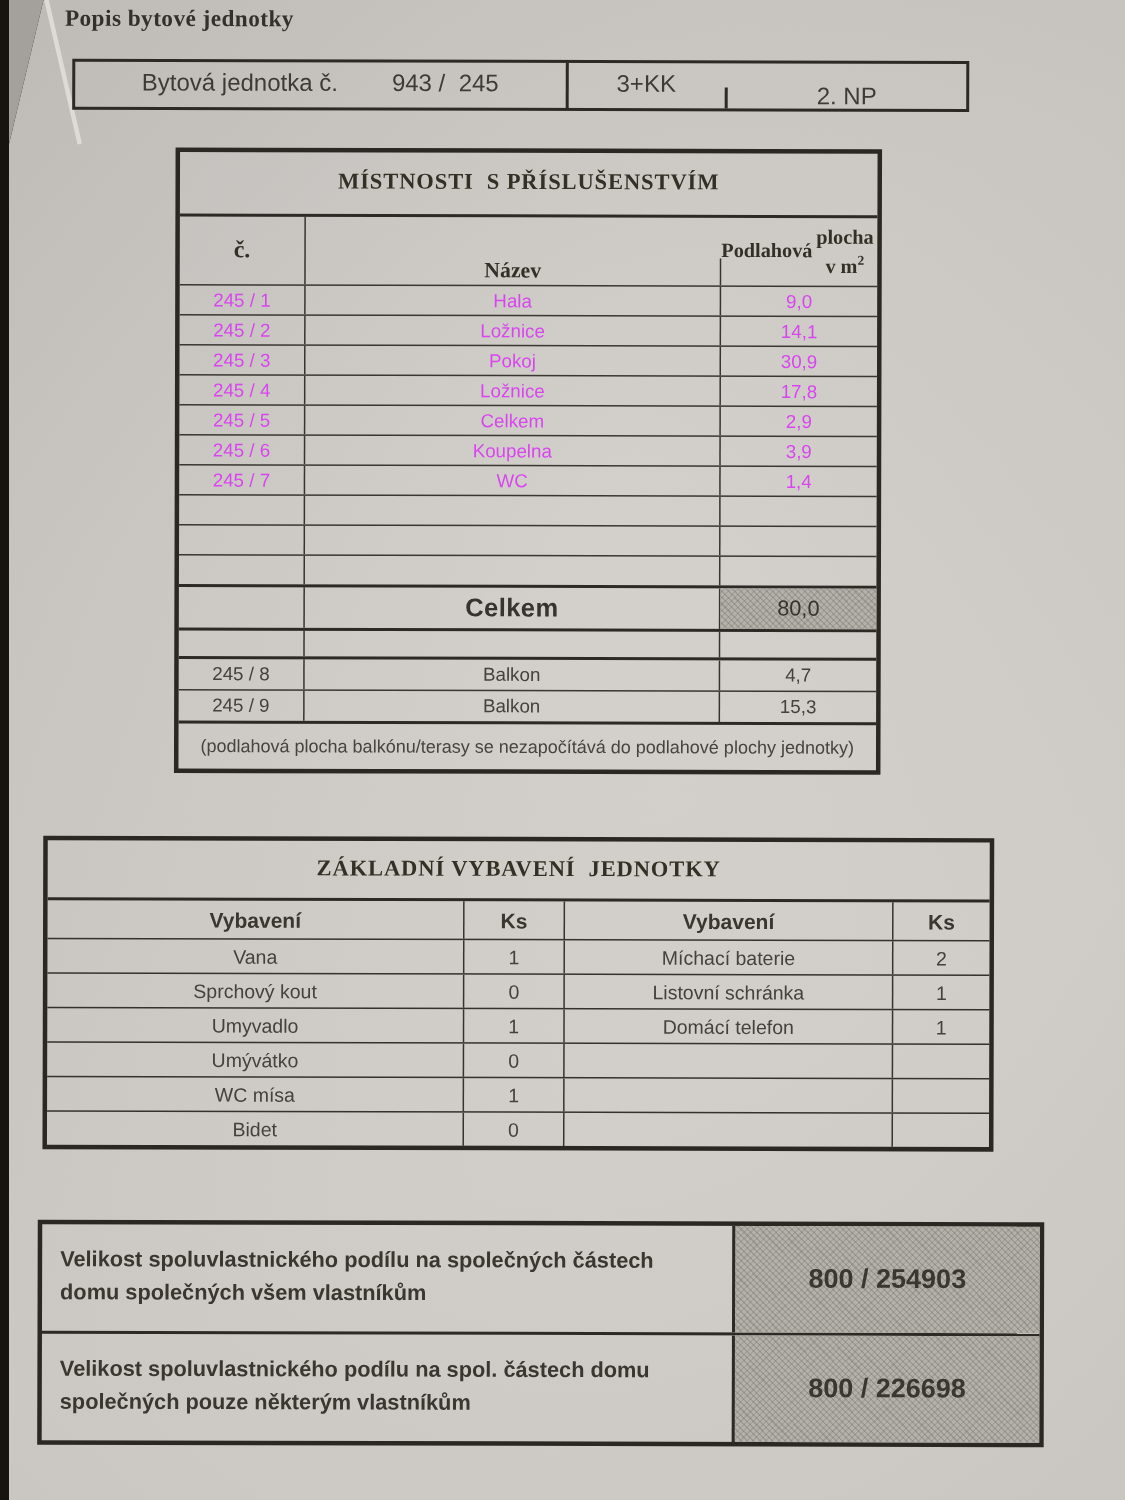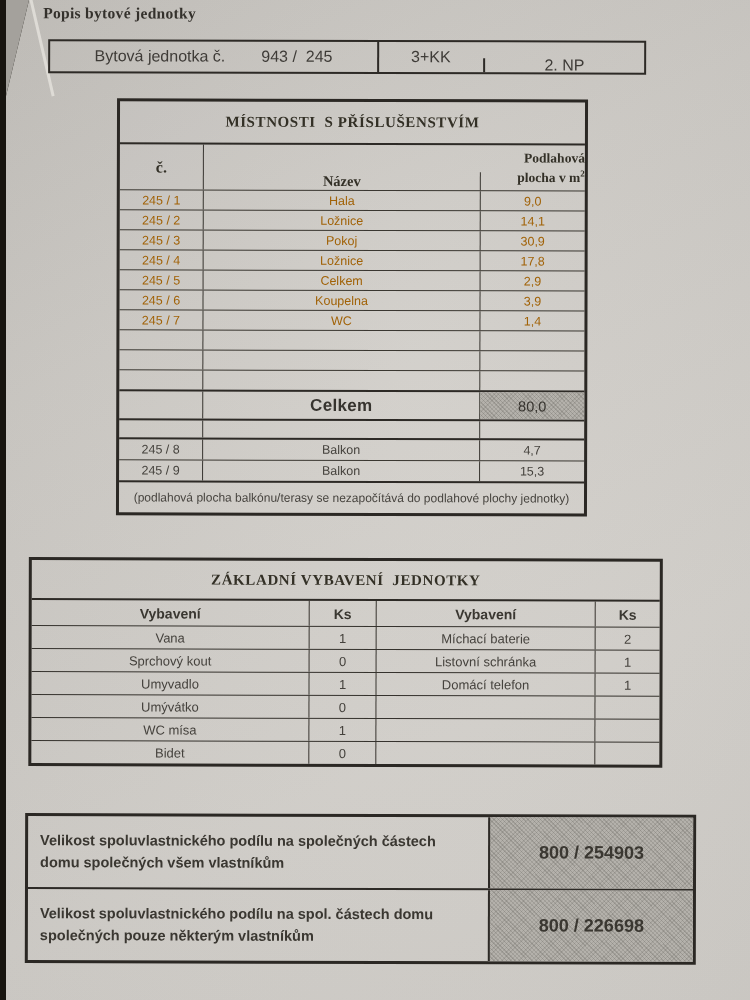--- a/index.html
+++ b/index.html
@@ -57,24 +57,24 @@
     font-size:15px;color:#333026;letter-spacing:.6px;
   }
   .r-grid{display:grid;grid-template-columns:84px 277px 1fr;}
   .rooms .hdr{border-top:2px solid #2d2a26;height:45px;}
   .rooms .hdr>div{
     display:flex;align-items:center;justify-content:center;text-align:center;
     font-family:"Liberation Serif","DejaVu Serif",serif;font-weight:bold;color:#333027;
   }
   .rooms .hdr .h1{font-size:16px;}
   .rooms .hdr .h2{font-size:14.5px;margin-top:27px;}
-  .rooms .hdr .h3{font-size:13.5px;line-height:1.35;flex-direction:column;align-items:flex-end;}
+  .rooms .hdr .h3{font-size:13.5px;line-height:1.35;}
   .cdiv{border-right:1.8px solid #37342f;}
   .r-row{border-top:1.5px solid #3a3731;height:19px;}
-  .r-row>div{display:flex;align-items:center;justify-content:center;font-size:12.5px;color:#a16207;}
+  .r-row>div{display:flex;align-items:center;justify-content:center;font-size:12.5px;color:#d946ef;}
   .celkem-row{border-top:2px solid #2d2a26;border-bottom:2px solid #2d2a26;height:27px;}
   .celkem-row .lbl{font-weight:bold;font-size:17px;color:#37342f;letter-spacing:.3px;}
   .celkem-row>div{display:flex;align-items:center;justify-content:center;}
   .celkem-row .val{font-weight:normal;font-size:14.5px;color:#37342f;}
   .hatch{
     background-color:#b4b1ab;
     background-image:
       repeating-linear-gradient(45deg,rgba(80,78,72,.22) 0 1px,transparent 1px 3px),
       repeating-linear-gradient(-45deg,rgba(80,78,72,.15) 0 1px,transparent 1px 3px);
   }

